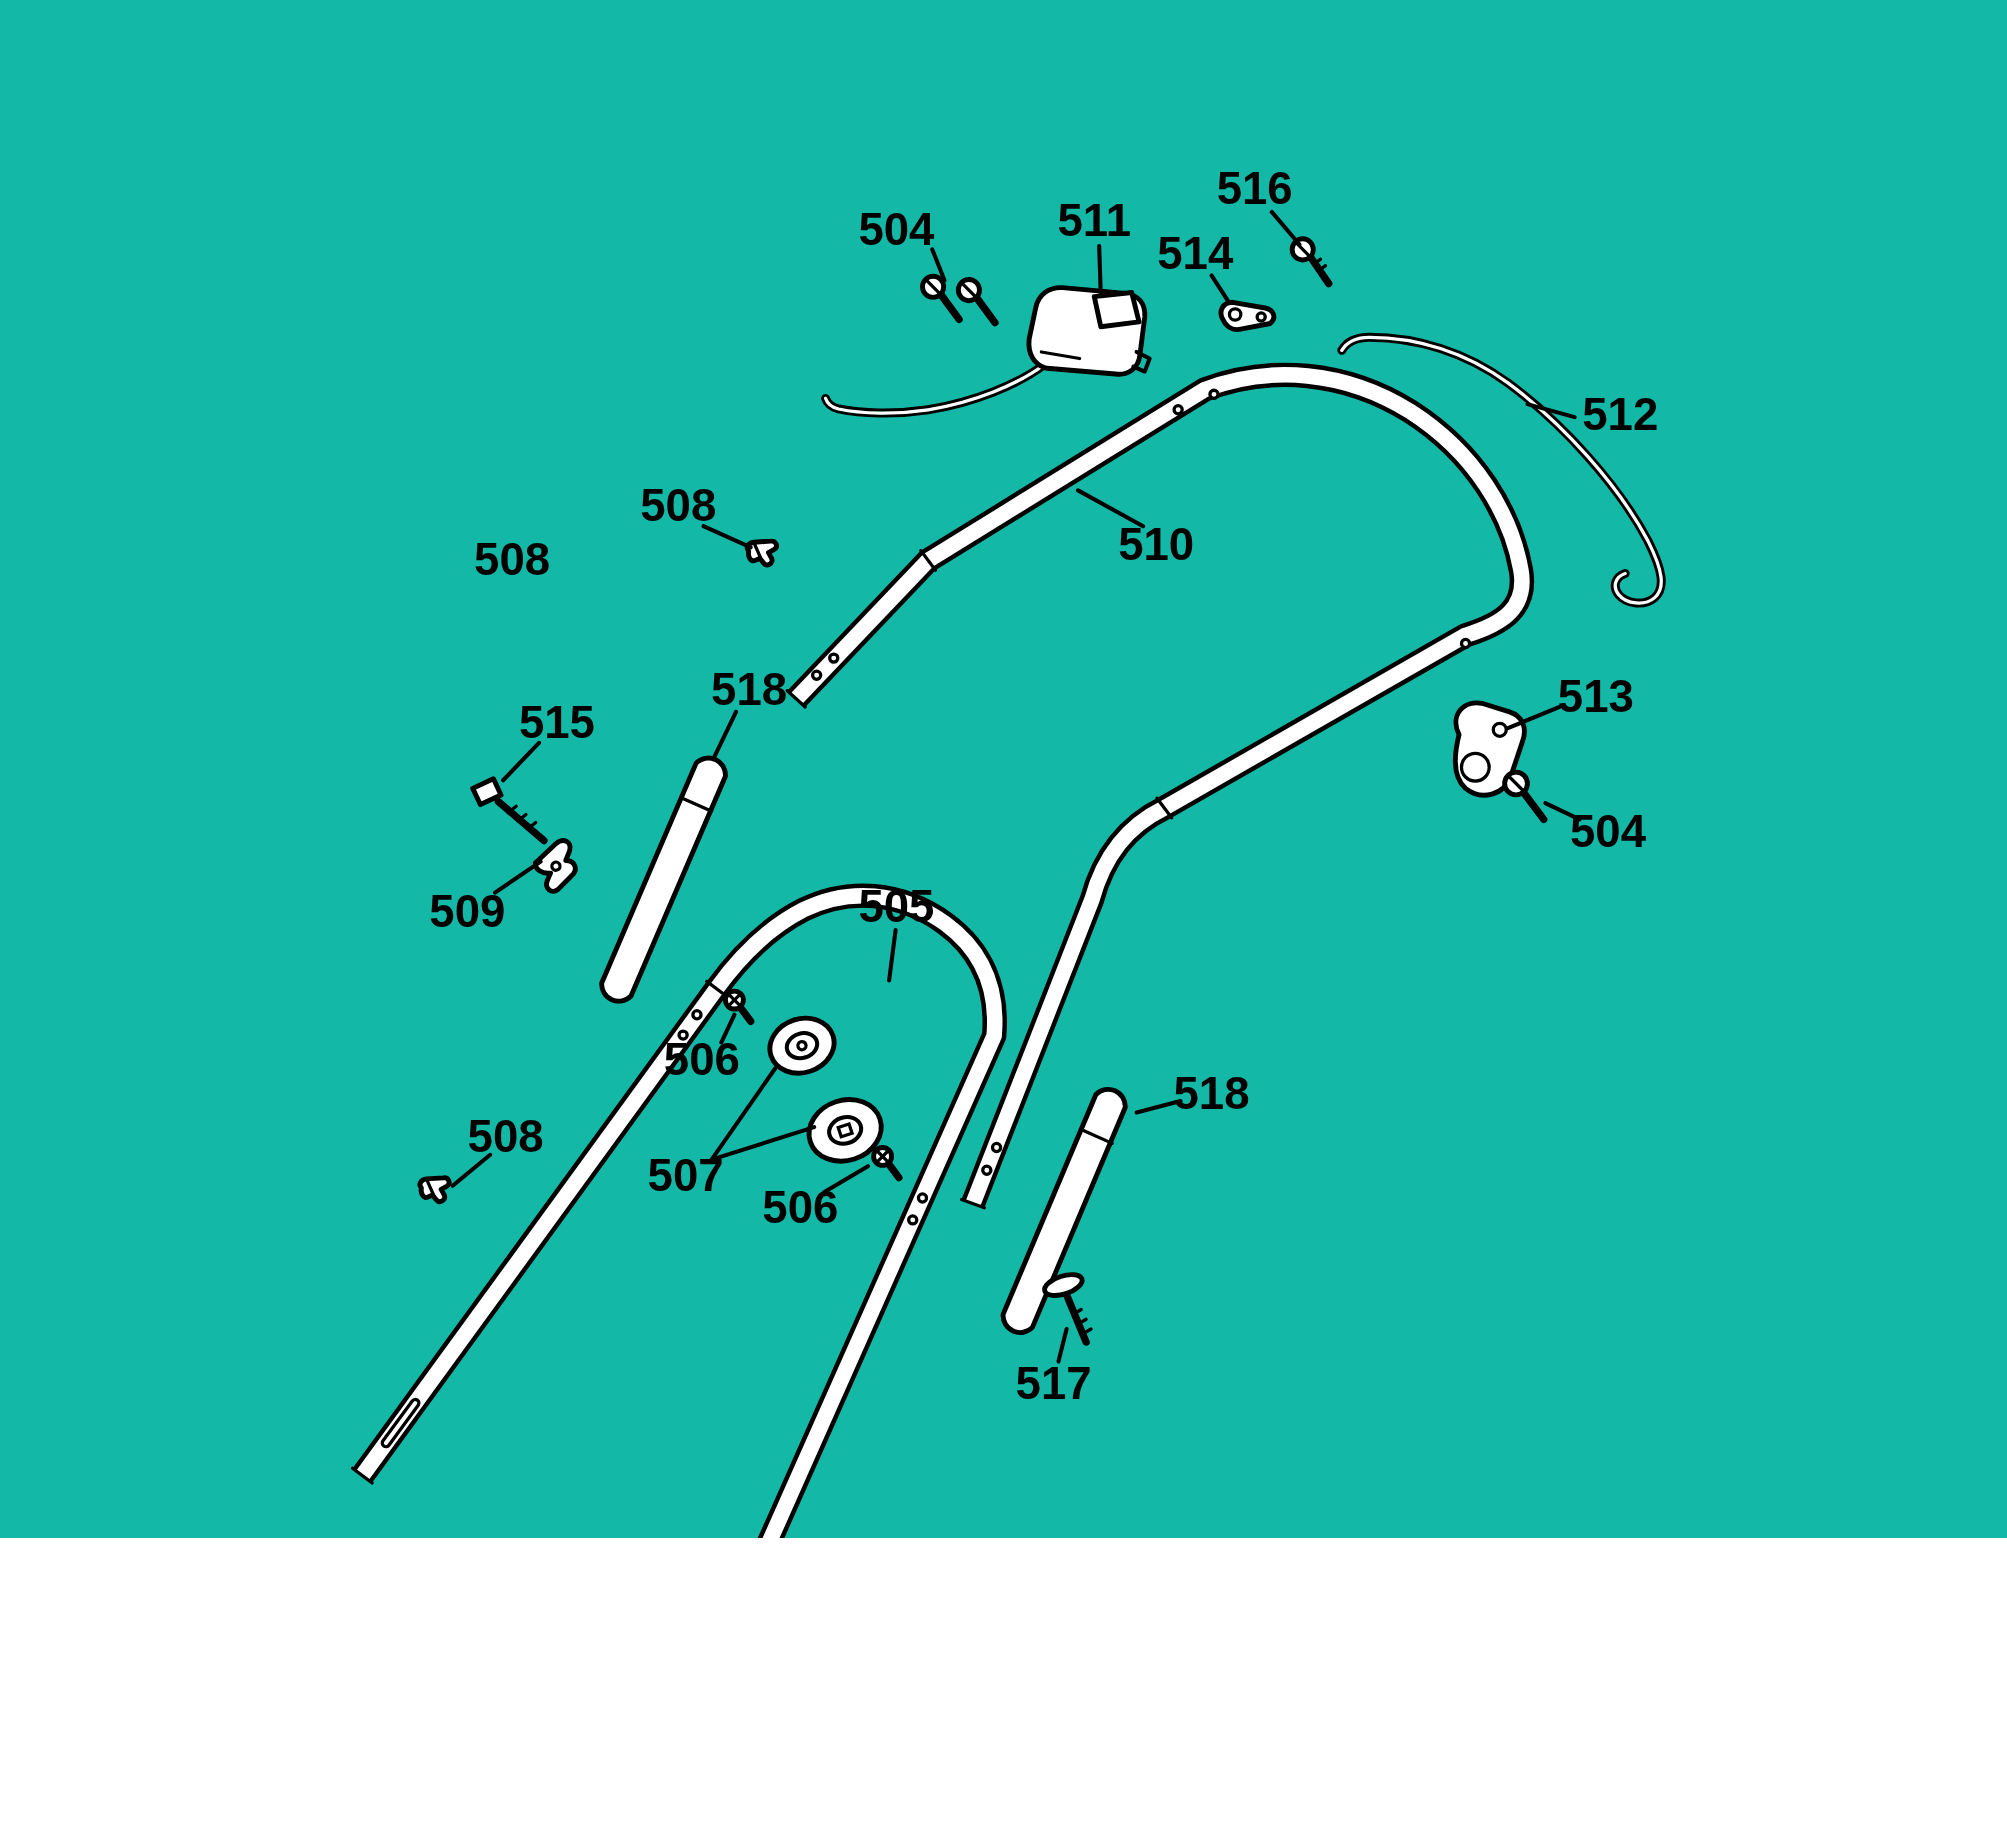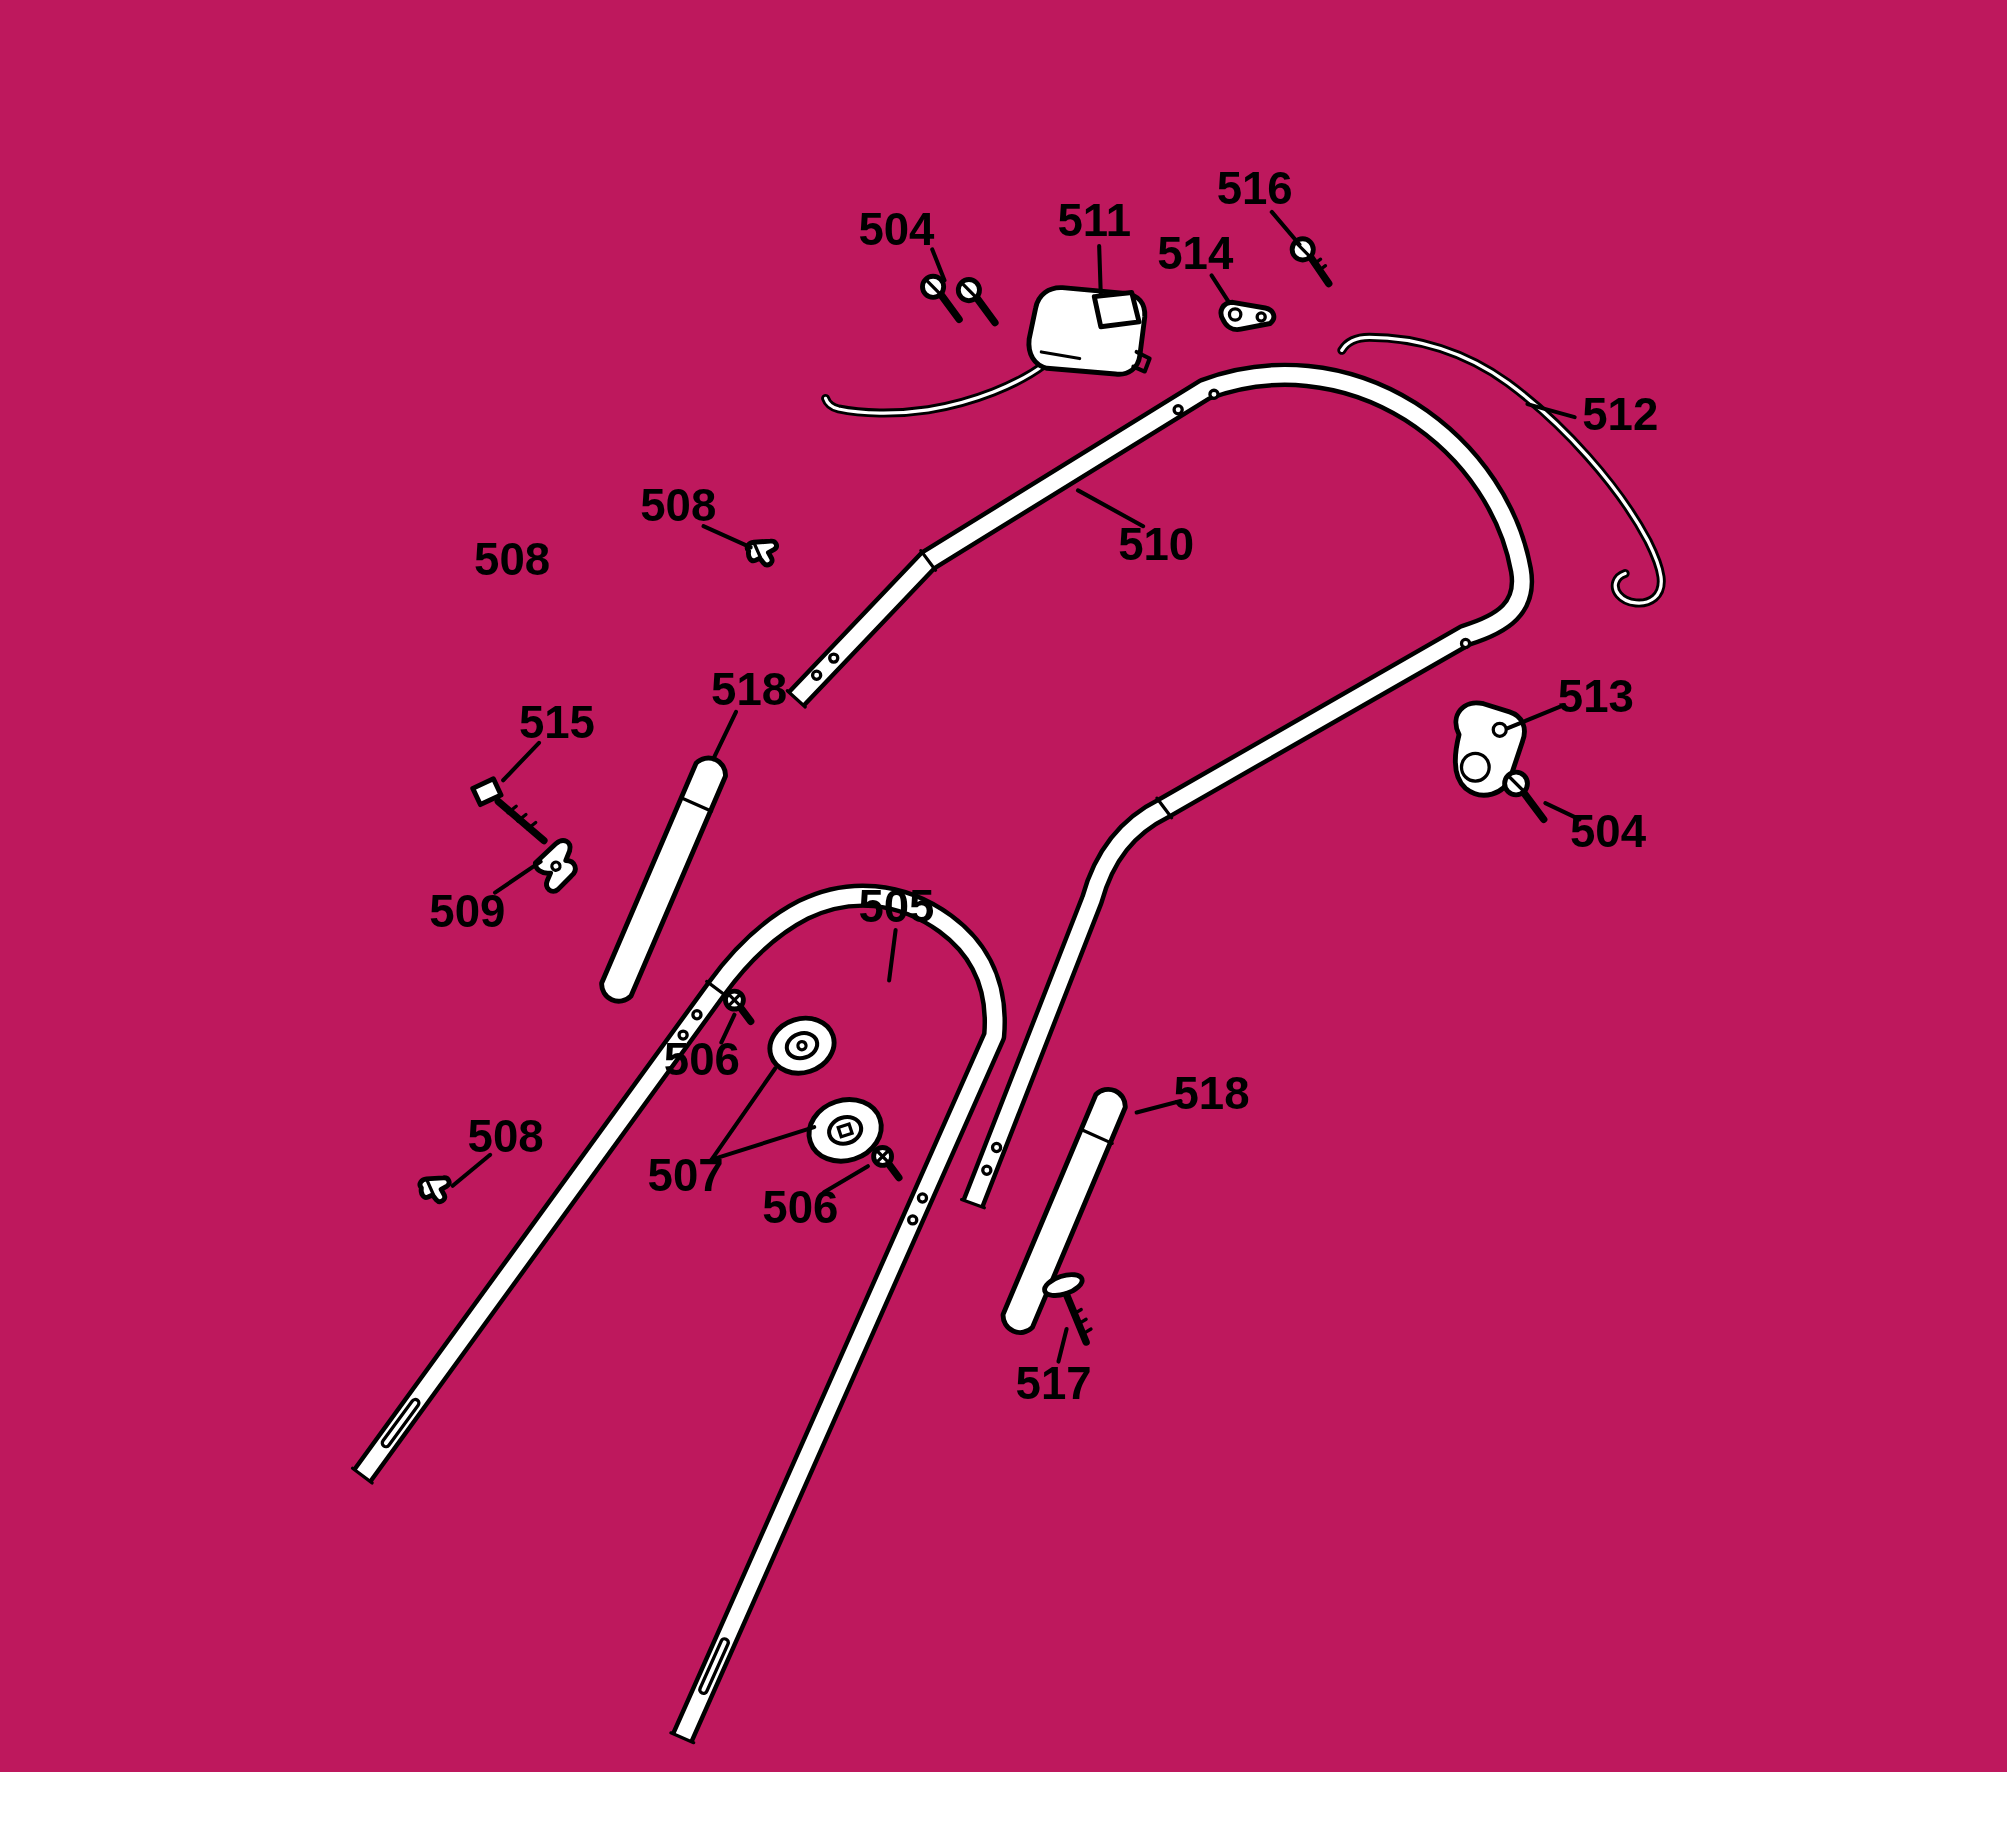--- a/index.html
+++ b/index.html
@@ -3,22 +3,22 @@
 <meta charset="utf-8">
 <style>
   html, body {
     margin: 0;
     padding: 0;
     background: #ffffff;
   }
   .stage {
     position: relative;
     width: 2007px;
-    height: 1772px;
-    background: #be185d;
+    height: 1538px;
+    background: #14b8a6;
     font-family: "Liberation Sans", sans-serif;
   }
   svg {
     display: block;
     width: 2007px;
     height: 1830px;
   }
   .part-label {
     font-family: "Liberation Sans", sans-serif;
     font-weight: bold;

